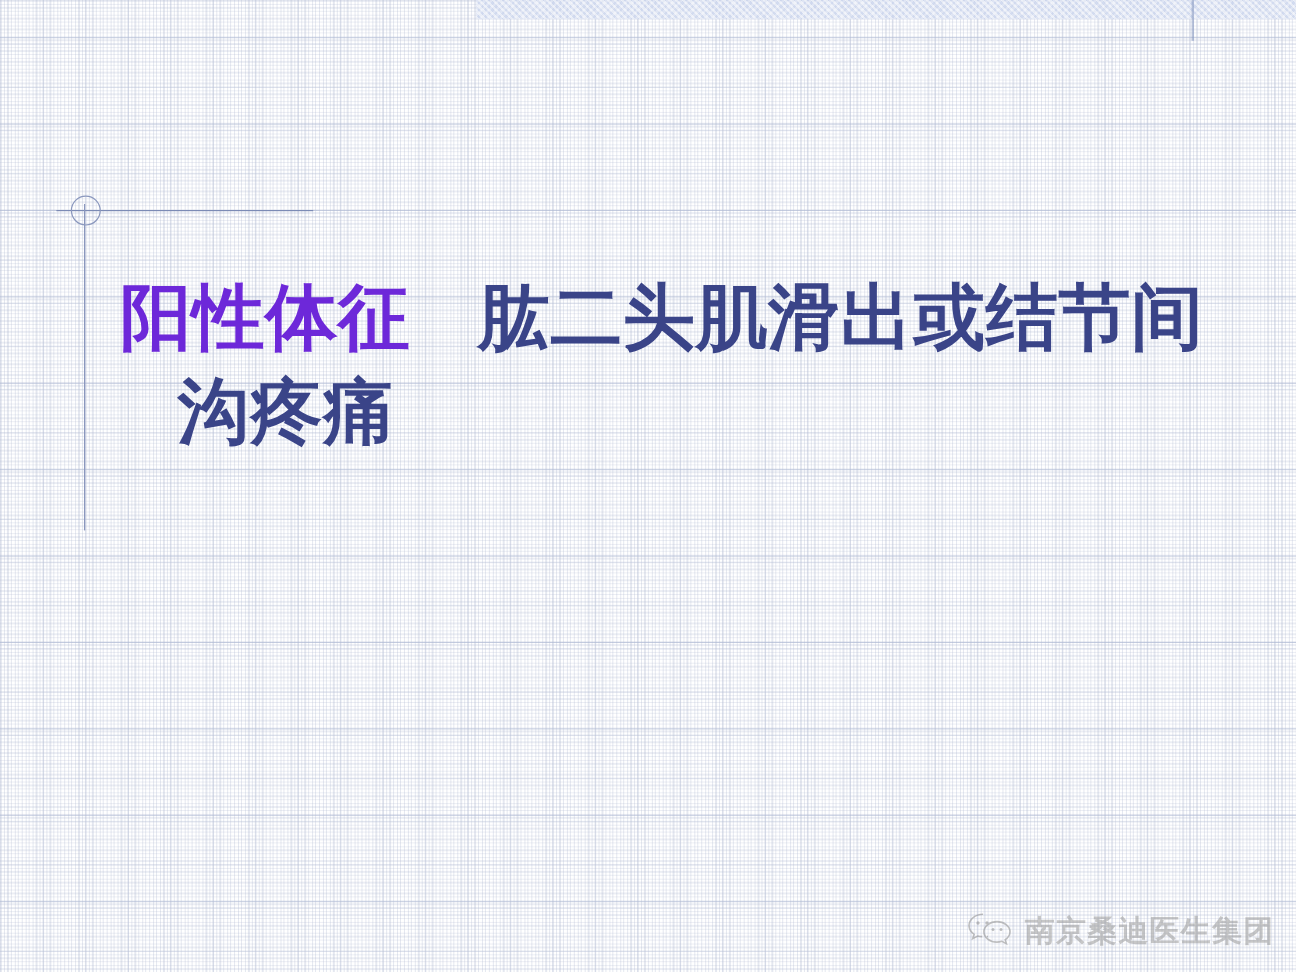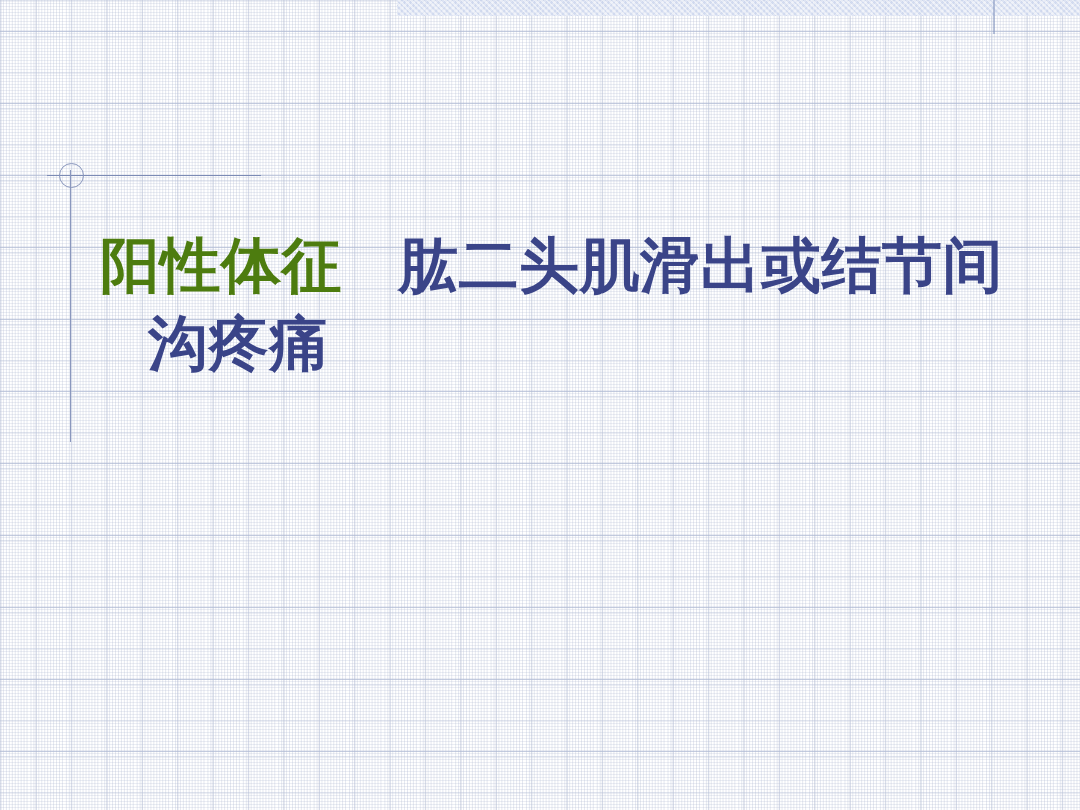--- a/index.html
+++ b/index.html
@@ -117,21 +117,21 @@
     line-height: 1.30;
     letter-spacing: 0.5px;
     font-weight: 700;
     color: #3a4488;
     padding-left: 48px;
     text-indent: -48px;
     margin: 0;
   }
   .para + .para { margin-top: 44px; }
   .accent {
-    color: #4d7c0f;
+    color: #6d28d9;
   }
   .gap {
     display: inline-block;
     width: 56px;
   }
 
   
   .watermark {
     position: absolute;
     right: 18px;
@@ -170,14 +170,32 @@
   <div class="deco-vline"></div>
   <div class="deco-circle"></div>
 
   <div class="content">
 
     <p class="para"><span class="accent">阳性体征</span><span class="gap"></span><span>肱二头肌滑出或结节间沟疼痛</span></p>
 
 
   </div>
 
+  <div class="watermark">
+    <span class="wechat-icon">
+      <svg viewBox="0 0 48 40" width="40" height="34" aria-hidden="true">
+        <g fill="none" stroke="#8f8f8f" stroke-width="1.6">
+          <path d="M17 4.2C9.2 4.2 3 9.4 3 15.6c0 3.5 2 6.6 5.1 8.7l-1.4 4.3 5-2.6c1.4.4 2.9.6 4.5.6"></path>
+          <path d="M22 26.6c-.4 0-.8 0-1.2-.05"></path>
+        </g>
+        <circle cx="12" cy="13" r="1.7" fill="#8f8f8f"></circle>
+        <circle cx="21" cy="13" r="1.7" fill="#8f8f8f"></circle>
+        <g fill="none" stroke="#8f8f8f" stroke-width="1.6">
+          <path d="M31 11.6c7 0 13 4.6 13 10.2 0 3.2-1.9 6-4.8 7.9l1.2 3.9-4.5-2.3c-1.6.5-3.3.8-5 .8-7 0-13-4.6-13-10.3S24 11.6 31 11.6z"></path>
+        </g>
+        <circle cx="27" cy="19.6" r="1.5" fill="#8f8f8f"></circle>
+        <circle cx="35" cy="19.6" r="1.5" fill="#8f8f8f"></circle>
+      </svg>
+    </span>
+    <span class="wm-text">南京桑迪医生集团</span>
+  </div>
 
 </div>
 
 </body></html>

